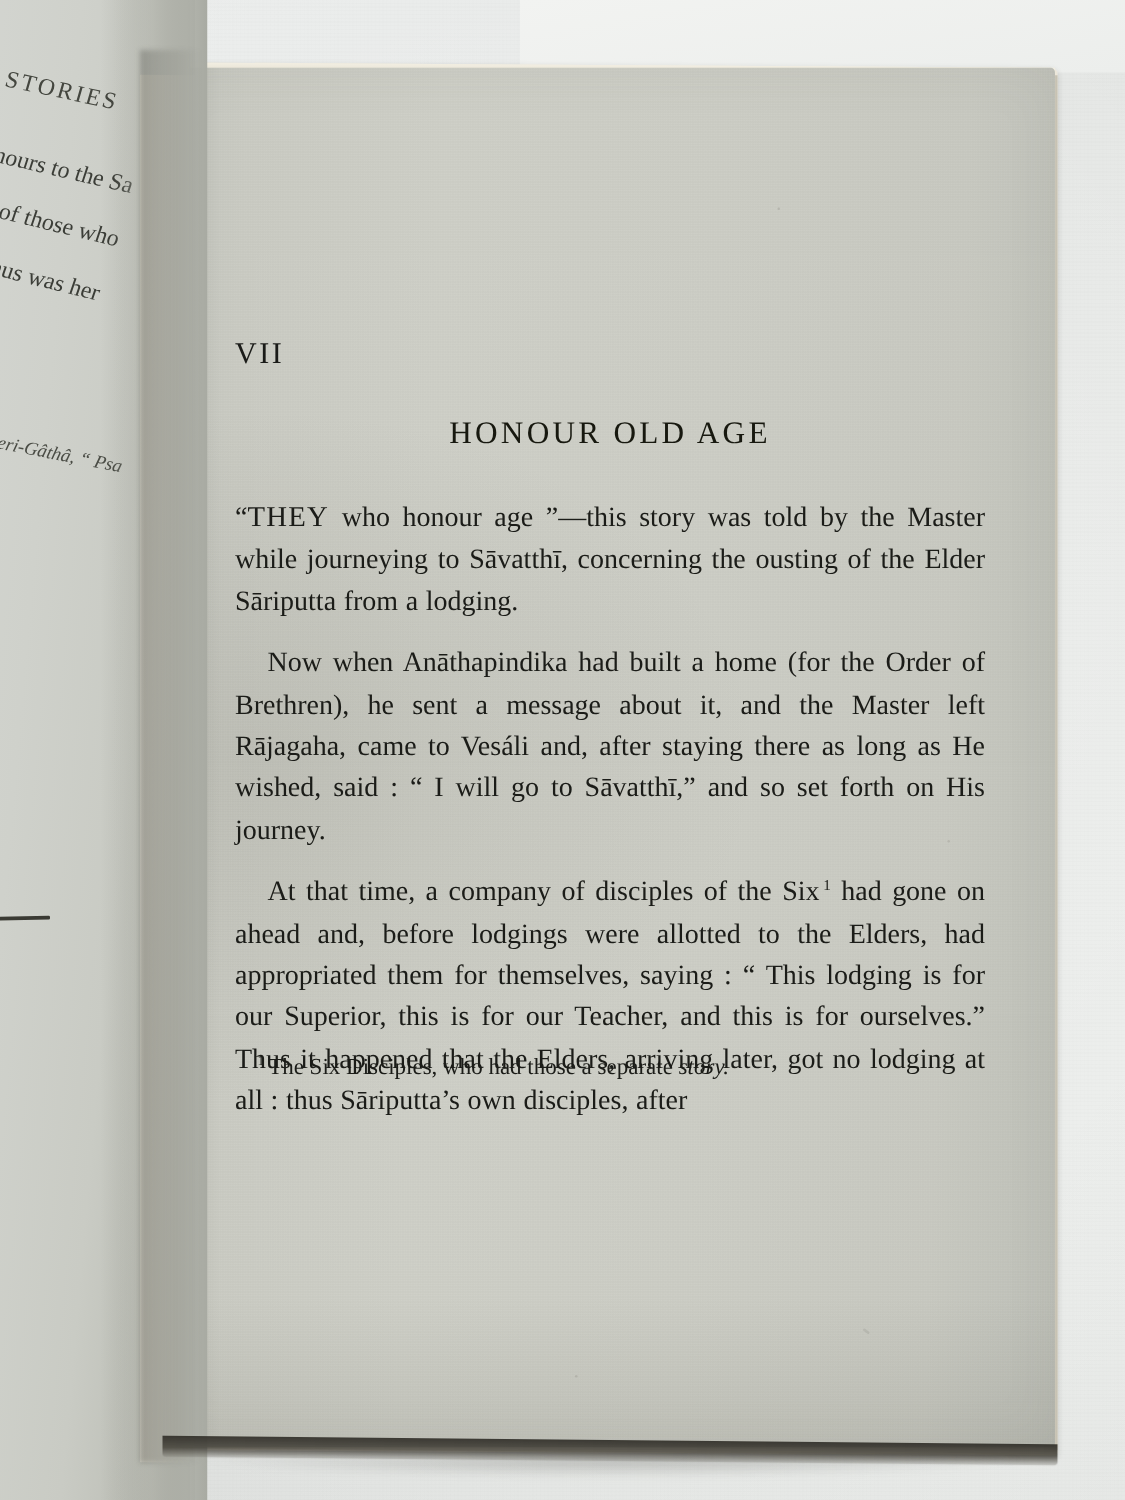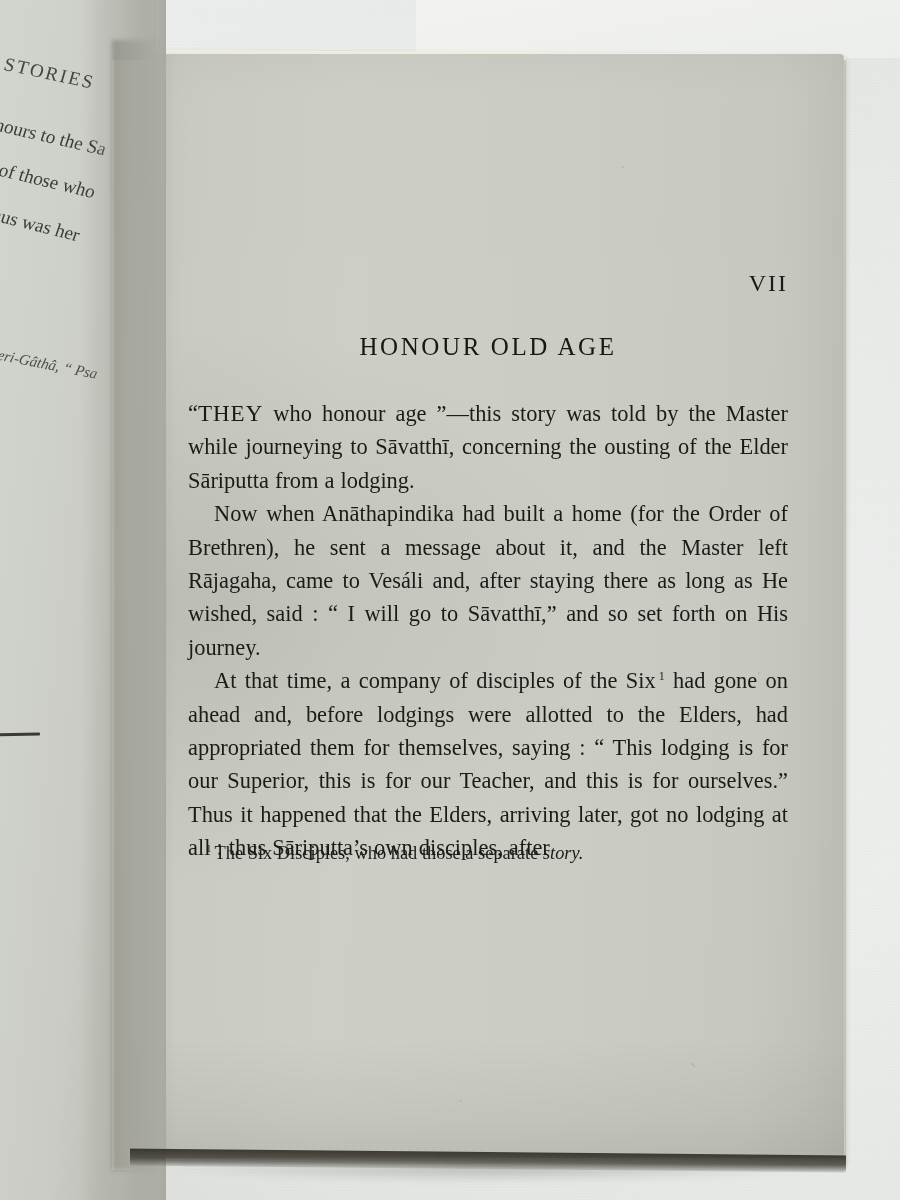--- a/index.html
+++ b/index.html
@@ -159,21 +159,21 @@
   
   .textblock {
     position: absolute;
     left: 58px;
     top: 216px;
     width: 600px;
     color: #1c1d1a;
   }
 
   .chapter-number {
-    text-align: right;
+    text-align: left;
     font-size: 24px;
     letter-spacing: 2px;
     margin: 0 0 36px 0;
     font-weight: 400;
     color: #1a1b18;
   }
   .chapter-title {
     text-align: center;
     font-size: 25px;
     letter-spacing: 2.6px;
@@ -186,21 +186,21 @@
   p.body {
     font-size: 22.4px;
     line-height: 33.4px;
     margin: 0;
     text-align: justify;
     text-align-last: left;
     text-justify: inter-word;
     color: #1b1c18;
     word-spacing: .5px;
   }
-  p.body + p.body { margin-top: 0; }
+  p.body + p.body { margin-top: 16px; }
   p.body.indent { text-indent: 26px; }
 
   .smallcaps {
     font-size: 23px;
     letter-spacing: 1.0px;
     text-transform: uppercase;
   }
 
   sup.fn {
     font-size: 12px;

